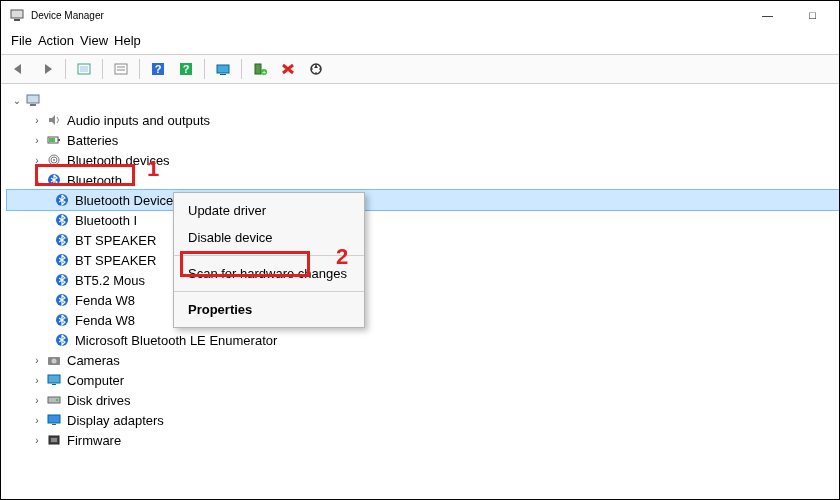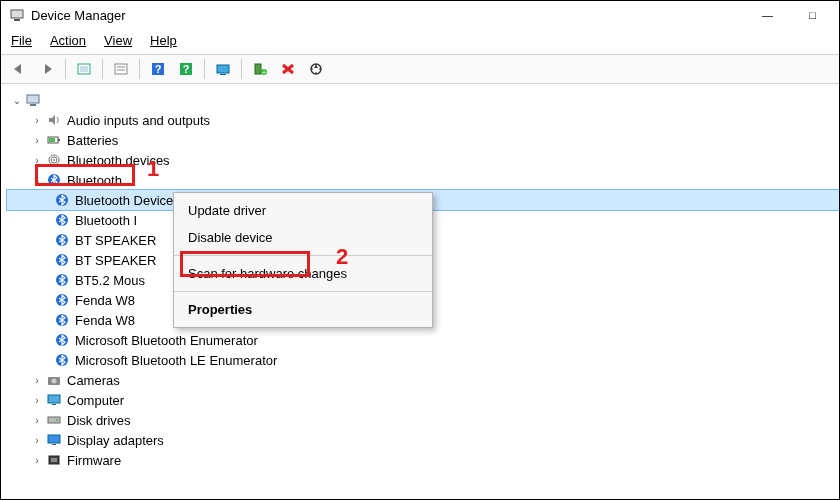--- a/index.html
+++ b/index.html
@@ -19,33 +19,32 @@
     display: flex;
     align-items: center;
     height: 28px;
     padding: 0 4px 0 8px;
     background: #fff;
   }
   .titlebar .app-icon {
     width: 16px; height: 16px; margin-right: 6px;
     display: inline-flex; align-items: center; justify-content: center;
   }
-  .titlebar .title { flex: 1; font-size: 13px; }
+  .titlebar .title { flex: 1; font-size: 10px; }
   .win-controls { display: flex; }
   .win-btn {
     width: 45px; height: 28px; display: flex; align-items: center; justify-content: center;
     font-family: "Segoe UI Symbol", sans-serif; font-size: 11px;
   }
   
   .menubar {
-    display: flex; align-items: center; gap: 14px;
+    display: flex; align-items: center; gap: 2px;
     padding: 2px 8px 4px 8px;
     font-size: 13px;
     border-bottom: 1px solid #d0d0d0;
-    text-decoration: underline;
   }
   .menubar span { padding: 2px 2px; }
   
   .toolbar {
     display: flex; align-items: center; gap: 4px;
     padding: 3px 6px;
     border-bottom: 1px solid #d0d0d0;
     background: #fafafa;
   }
   .tbtn {
@@ -70,21 +69,21 @@
   
   .red-box { position: absolute; border: 3px solid #e02020; pointer-events: none; }
   .red-num { position: absolute; color: #e02020; font-weight: bold; font-size: 22px; pointer-events: none; }
   
   .context-menu {
     position: absolute;
     background: #f7f7f7;
     border: 1px solid #b5b5b5;
     box-shadow: 3px 3px 6px rgba(0,0,0,0.25);
     padding: 4px 0;
-    width: 260px;
+    width: 192px;
     font-size: 13px;
   }
   .context-menu .cm-item {
     padding: 6px 14px;
   }
   .context-menu .cm-sep { height: 1px; background: #d0d0d0; margin: 4px 0; }
   .context-menu .bold { font-weight: bold; }
   
   svg { display: block; }
 </style>
@@ -292,29 +291,20 @@
     <span>Fenda W8</span>
   </div>
   <div class="node lvl2">
     <span class="icon">
         <svg width="14" height="14">
           <circle cx="7" cy="7" r="6" fill="#1e6bd6"></circle>
           <path d="M7 2 L7 12 L10 9 L4 5 M7 2 L10 5 L4 9" fill="none" stroke="#fff" stroke-width="1.2"></path>
         </svg>
       </span>
     <span>Fenda W8</span>
-  </div>
-  <div class="node lvl2">
-    <span class="icon">
-        <svg width="14" height="14">
-          <circle cx="7" cy="7" r="6" fill="#1e6bd6"></circle>
-          <path d="M7 2 L7 12 L10 9 L4 5 M7 2 L10 5 L4 9" fill="none" stroke="#fff" stroke-width="1.2"></path>
-        </svg>
-      </span>
-    <span>Microsoft Bluetooth Enumerator</span>
   </div>
   <div class="node lvl2">
     <span class="icon">
         <svg width="14" height="14">
           <circle cx="7" cy="7" r="6" fill="#1e6bd6"></circle>
           <path d="M7 2 L7 12 L10 9 L4 5 M7 2 L10 5 L4 9" fill="none" stroke="#fff" stroke-width="1.2"></path>
         </svg>
       </span>
     <span>Microsoft Bluetooth LE Enumerator</span>
   </div>

